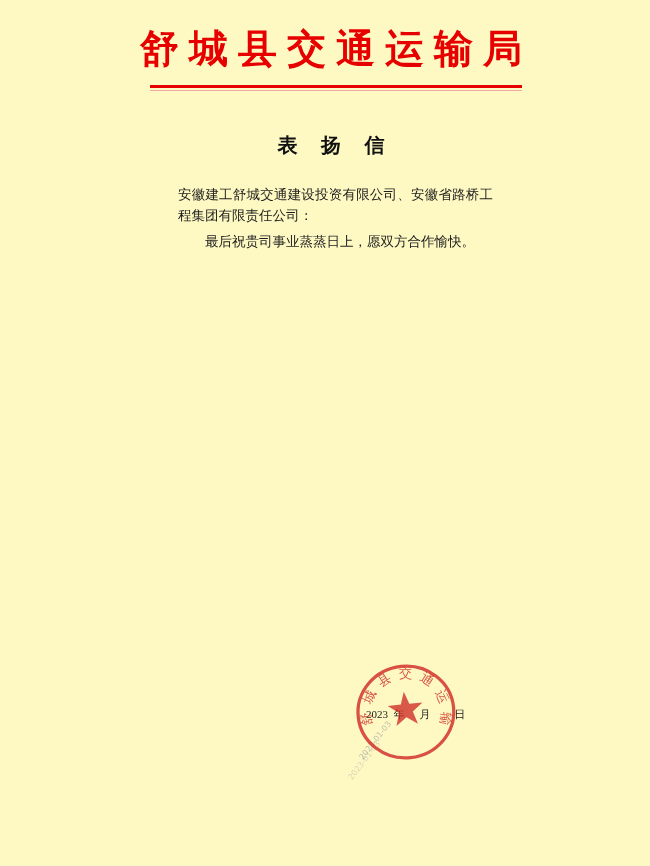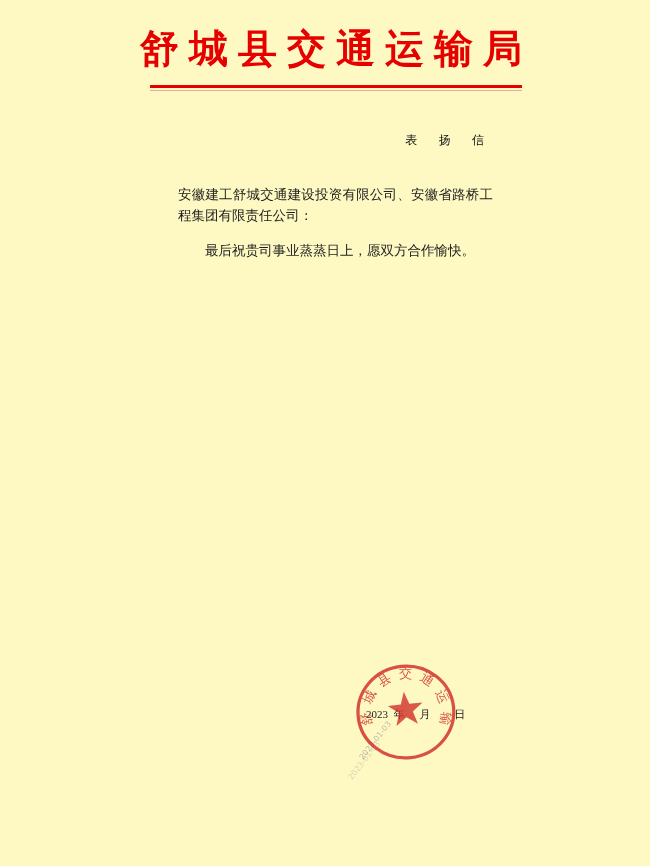--- a/index.html
+++ b/index.html
@@ -29,42 +29,42 @@
   .letterhead-rule{
     margin:9px auto 0 auto;
     width:372px;
     height:2px;
     border-top:3px solid #e60000;
     border-bottom:1px solid #f2a7a7;
   }
   
   .letter-title{
     position:absolute;top:132px;left:178px;width:315px;
-    text-align:right;
+    text-align:center;
     font-family:"Liberation Sans","DejaVu Sans",sans-serif;
-    font-weight:400;
-    font-size:12px;
+    font-weight:700;
+    font-size:20px;
     letter-spacing:9px;
     color:#111;
   }
   
   .content{
     position:absolute;left:178px;top:184px;width:315px;
   }
   .content p{
     margin:0 0 8px 0;
     font-size:13.5px;
     line-height:21.3px;
     text-align:justify;
     text-align-last:left;
     color:#1c1c1c;
   }
-  p.recipient-line{margin-bottom:13px;}
+  p.recipient-line{margin-bottom:5px;}
   p.indent{text-indent:2em;}
-  p.closing-line{margin-bottom:0;}
+  p.closing-line{margin-bottom:0;font-family:Liberation Mono, monospace;}
   
   .date-line{
     position:absolute;left:366px;top:707px;
     font-size:11px;color:#222;
     white-space:nowrap;
     z-index:1;
   }
   .date-line span{display:inline-block;}
   .date-year-unit{margin-left:3px;}
   .date-month-unit{margin-left:12px;}

